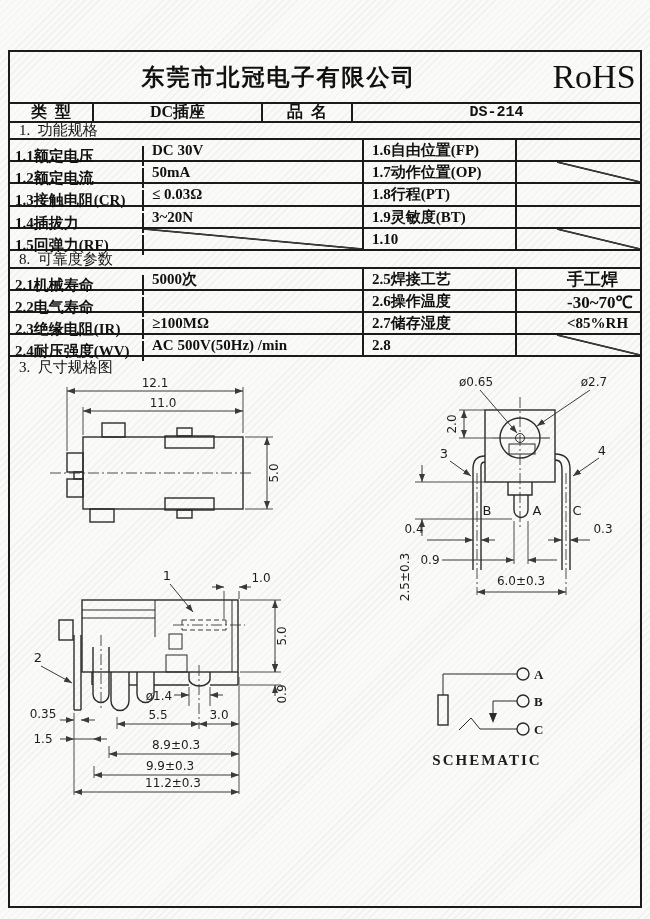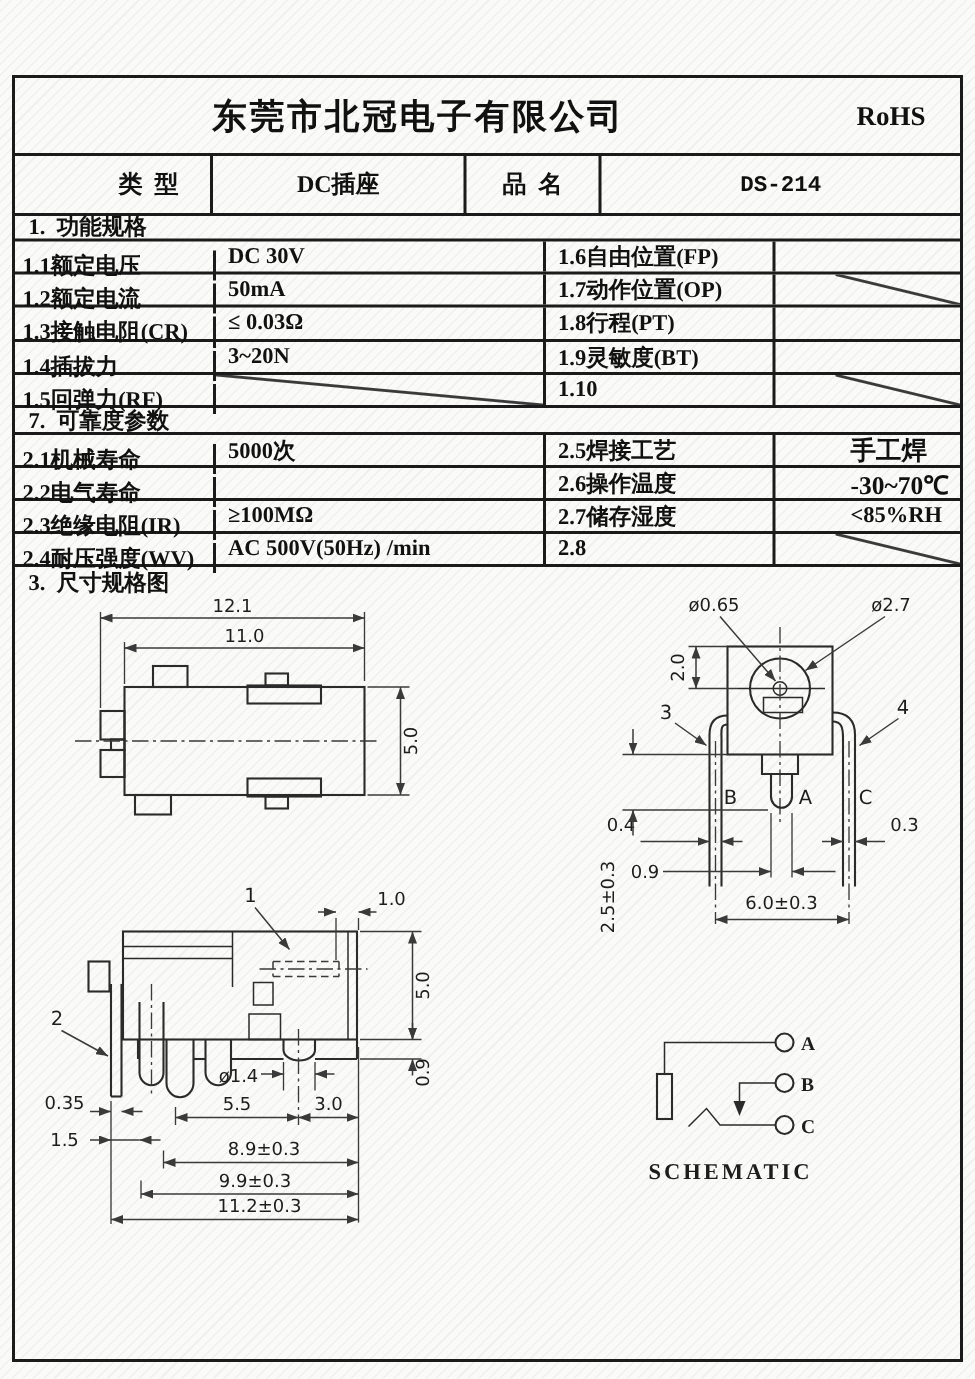--- a/index.html
+++ b/index.html
@@ -11,27 +11,27 @@
   }
   .doc{
     position:absolute;left:8px;top:50px;width:634px;height:858px;
     border:2px solid #1b1b1b;box-sizing:border-box;background:transparent;
   }
   .row{display:flex;box-sizing:border-box;border-bottom:2px solid #1b1b1b;align-items:center;}
   .cell{box-sizing:border-box;height:100%;display:flex;align-items:center;overflow:hidden;}
   .vr{border-right:2px solid #1b1b1b;}
   .header-row{height:52px;}
   .company{flex:1;justify-content:center;font-size:23px;font-weight:700;letter-spacing:2px;}
-  .rohs{width:92px;justify-content:center;font-size:18px;font-weight:700;}
-  .type-row{height:40px;font-size:16px;font-weight:700;padding-left:48px;}
+  .rohs{width:92px;justify-content:center;font-size:34px;font-weight:400;}
+  .type-row{height:19px;font-size:16px;font-weight:700;}
   .tc1{width:84px;justify-content:center;}
   .tc2{width:169px;justify-content:center;}
   .tc3{width:90px;justify-content:center;}
   .tc4{flex:1;justify-content:center;font-family:"Liberation Mono", monospace;font-size:15px;}
-  .sec-title{font-size:15px;font-weight:700;padding-left:9px;white-space:pre;}
+  .sec-title{font-size:15px;font-weight:400;padding-left:9px;white-space:pre;}
   .st1{height:17px;}
   .st2{height:18px;}
   .st3{height:20px;border-bottom:none;}
   .data-row{font-size:15px;}
   .r22{height:22px;}
   .r23{height:23px;}
   .c1{width:134px;padding-left:5px;font-weight:600;margin-top:12px;}
   .c2{width:220px;padding-left:8px;font-weight:700;}
   .c3{width:153px;padding-left:8px;font-weight:600;}
   .c4{flex:1;padding-left:10px;font-weight:700;margin-left:40px;}
@@ -94,21 +94,21 @@
       <div class="cell c3 vr cjk">1.9灵敏度(BT)</div>
       <div class="cell c4"></div>
     </div>
     <div class="row data-row r22">
       <div class="cell c1 vr cjk">1.5回弹力(RF)</div>
       <div class="cell c2 vr slash"></div>
       <div class="cell c3 vr cjk">1.10</div>
       <div class="cell c4 slash"></div>
     </div>
 
-    <div class="row sec-title st2">7.  可靠度参数</div>
+    <div class="row sec-title st2">8.  可靠度参数</div>
 
     <div class="row data-row r22">
       <div class="cell c1 vr cjk">2.1机械寿命</div>
       <div class="cell c2 vr">5000次</div>
       <div class="cell c3 vr cjk">2.5焊接工艺</div>
       <div class="cell c4 lg">手工焊</div>
     </div>
     <div class="row data-row r22">
       <div class="cell c1 vr cjk">2.2电气寿命</div>
       <div class="cell c2 vr"></div>

